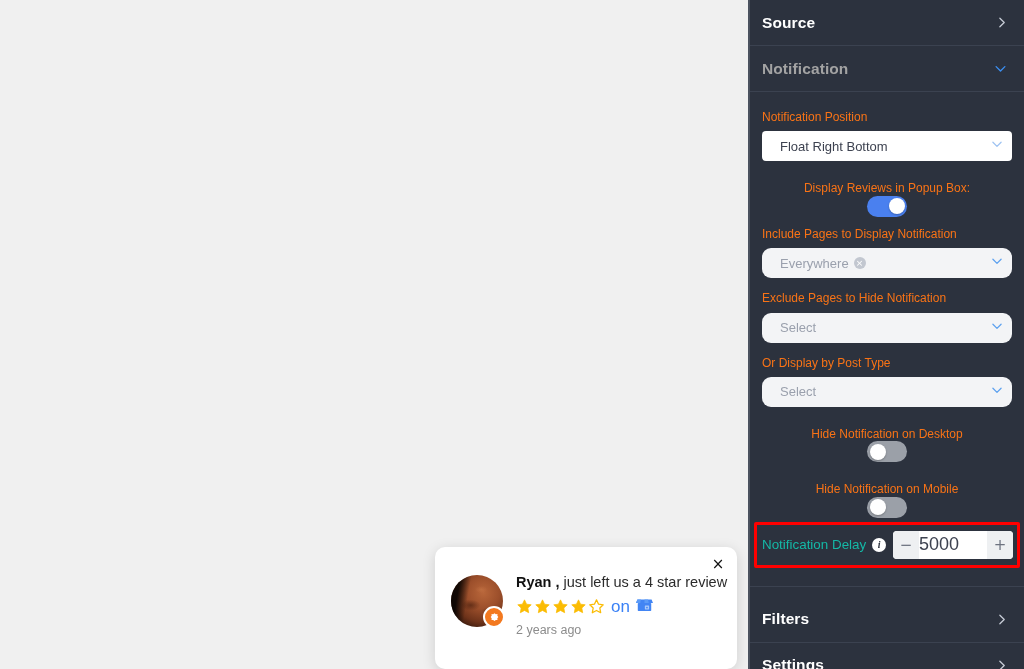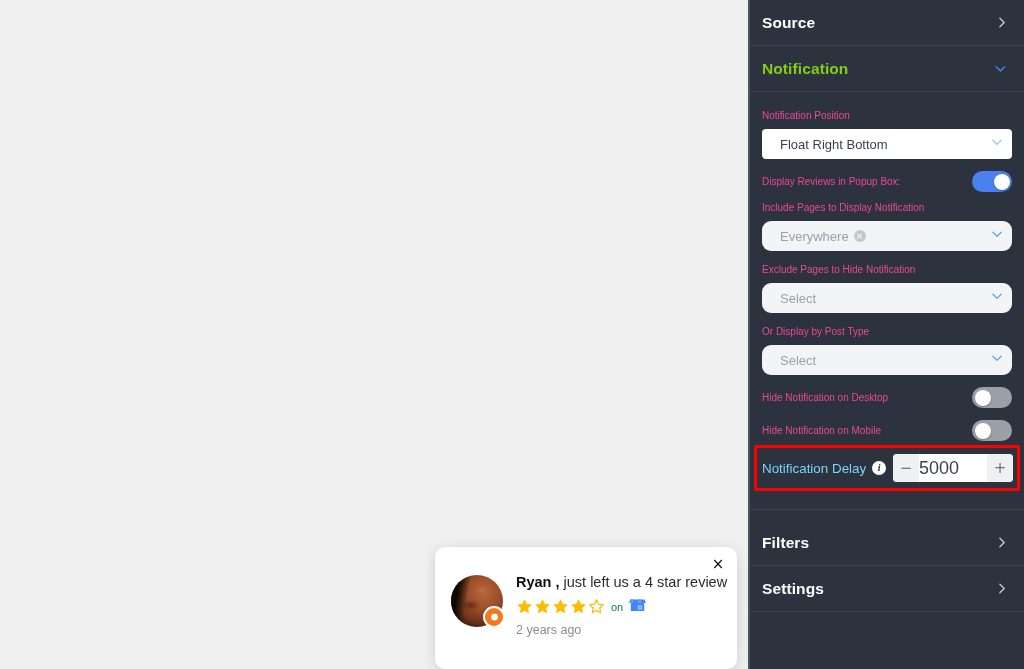--- a/index.html
+++ b/index.html
@@ -116,21 +116,21 @@
   #review-action { font-weight: 400; color: #2b2b2b; }
 
   #popup-line2 {
     display: flex;
     align-items: center;
     margin-top: 5px;
     gap: 6px;
   }
   #stars { display: flex; gap: 1px; line-height: 1; }
   #stars svg { display: block; }
-  #on-label { font-size: 11px; color: #0f766e; }
+  #on-label { font-size: 17px; color: #3b82f6; }
   #platform-icon { display: block; }
 
   #popup-time {
     margin-top: 6px;
     font-size: 12.5px;
     color: #8c8c8c;
   }
 
   
   #sidebar {
@@ -151,32 +151,32 @@
     padding: 0 16px 0 12px;
     border-bottom: 1px solid #3b4250;
     cursor: pointer;
   }
   .accordion-head .acc-title {
     font-size: 15.5px;
     font-weight: 700;
     color: #ffffff;
     letter-spacing: .1px;
   }
-  .accordion-head.active .acc-title { color: #84cc16; }
+  .accordion-head.active .acc-title { color: #a3a3a3; }
   .chev { display: block; }
   .chev svg { display: block; }
 
   #notification-panel {
     padding: 12px 12px 6px 12px;
     border-bottom: 1px solid #3b4250;
   }
 
   .field-label {
-    font-size: 10px;
-    color: #ec4899;
+    font-size: 12px;
+    color: #f97316;
     margin: 6px 0 7px 0;
     line-height: 1.2;
   }
 
   .select-box {
     height: 30px;
     background: #ffffff;
     border-radius: 4px;
     display: flex;
     align-items: center;
@@ -212,21 +212,22 @@
     line-height: 12px;
     text-align: center;
     font-family: "DejaVu Sans", sans-serif;
     cursor: pointer;
   }
 
   .toggle-row {
     display: flex;
     align-items: center;
     justify-content: space-between;
-    margin: 12px 0 10px 0;
+    margin: 20px 0 10px 0;
+    flex-direction: column;
   }
   .toggle-row .field-label { margin: 0; }
 
   .switch {
     flex: 0 0 auto;
     width: 40px;
     height: 21px;
     border-radius: 11px;
     position: relative;
     cursor: pointer;
@@ -252,21 +253,21 @@
     padding: 6px 4px 6px 5px;
     display: flex;
     align-items: center;
     justify-content: space-between;
   }
   #delay-label-wrap {
     display: flex;
     align-items: center;
     gap: 6px;
   }
-  #delay-label { font-size: 13.4px; color: #7dd3fc; }
+  #delay-label { font-size: 13.4px; color: #14b8a6; }
   #delay-info-icon {
     width: 14px; height: 14px;
     border-radius: 50%;
     background: #ffffff;
     color: #2c323e;
     font-size: 10px;
     font-style: italic;
     font-weight: 700;
     line-height: 14px;
     text-align: center;

